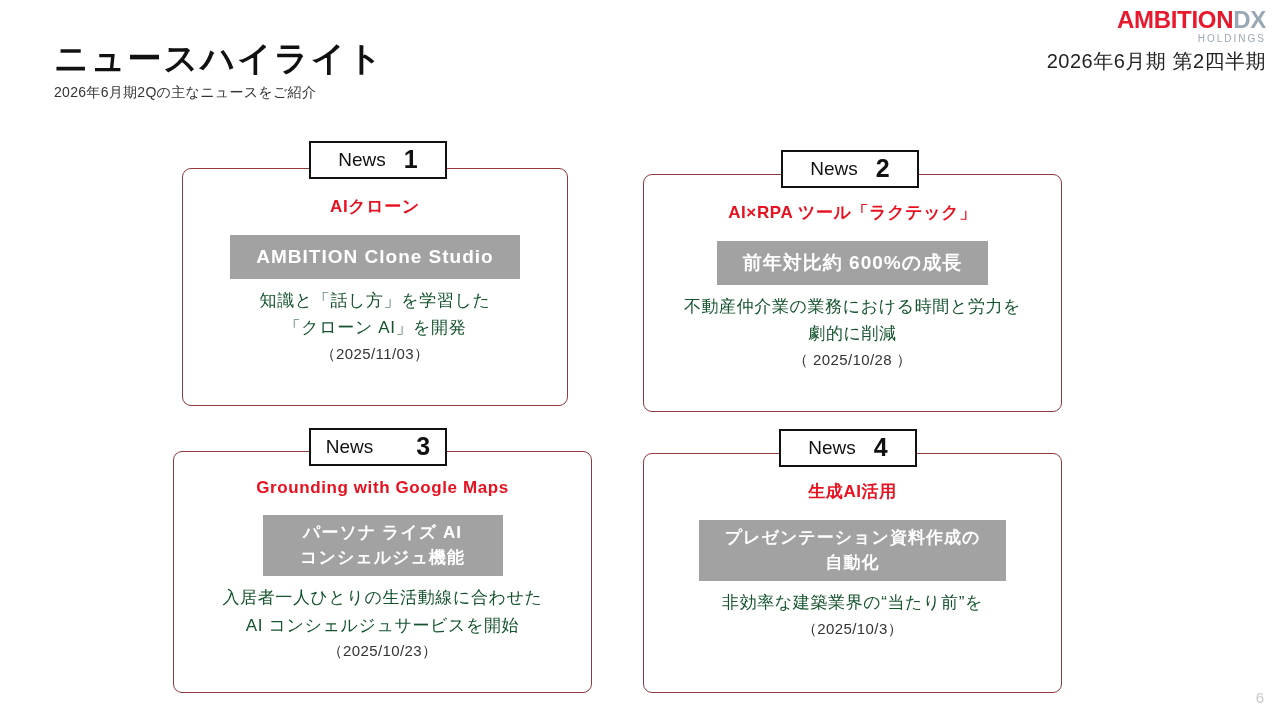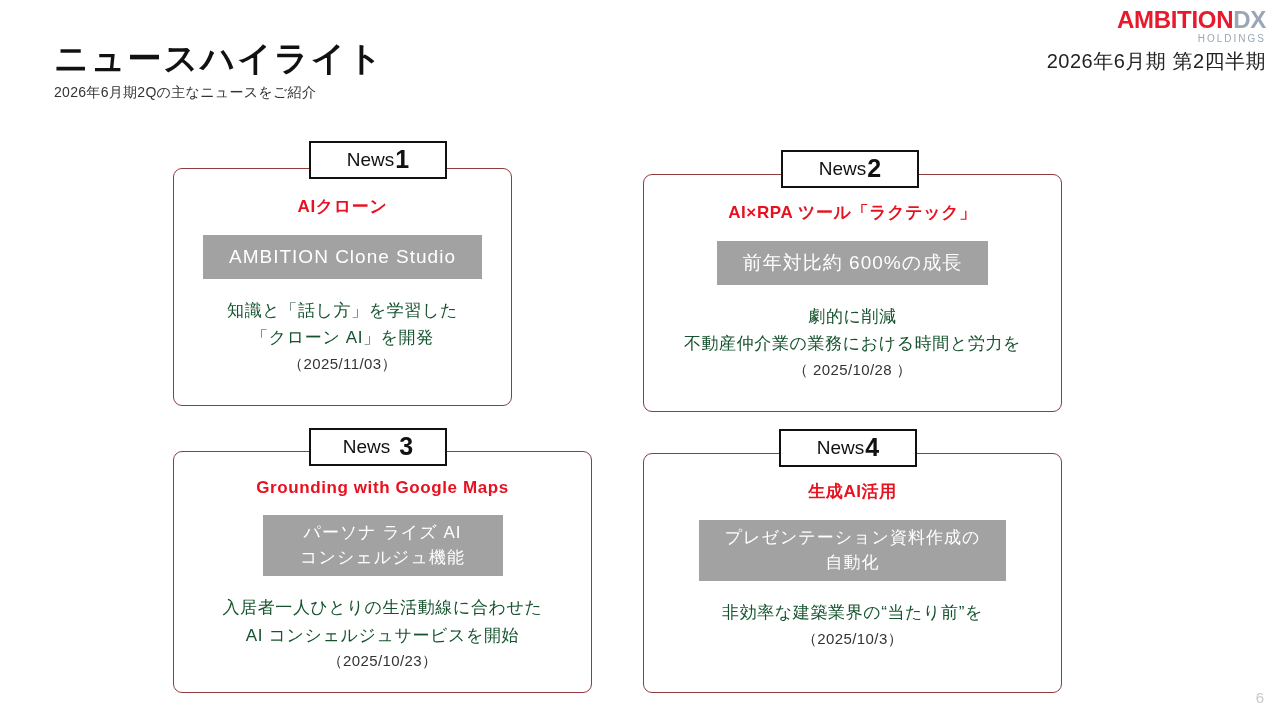--- a/index.html
+++ b/index.html
@@ -80,36 +80,36 @@
     white-space: nowrap;
   }
 
   
   .card {
     position: absolute;
     border: 1.4px solid #8e3b3e;
     border-radius: 9px;
     background: #fff;
   }
-  .card-1 { left: 173px; top: 168px;  width: 339px; height: 238px; }
+  .card-1 { left: 182px; top: 168px;  width: 386px; height: 238px; }
   .card-2 { left: 643px; top: 174px;  width: 419px; height: 238px; }
   .card-3 { left: 173px; top: 451px;  width: 419px; height: 242px; }
   .card-4 { left: 643px; top: 453px;  width: 419px; height: 240px; }
 
   
   .news-badge {
     position: absolute;
     background: #ffffff;
     border: 2.5px solid #111;
     height: 38px;
     min-width: 138px;
     display: flex;
     align-items: center;
     justify-content: center;
-    gap: 1px;
+    gap: 18px;
     z-index: 5;
     padding: 0 14px;
   }
   .badge-1 { left: 309px; top: 141px; }
   .badge-2 { left: 781px; top: 150px; }
   .badge-3 { left: 309px; top: 428px; }
   .badge-4 { left: 779px; top: 429px; }
 
   .badge-word {
     font-size: 19px;
@@ -146,26 +146,26 @@
     letter-spacing: 0.6px;
     text-align: center;
     margin-bottom: 17px;
     white-space: nowrap;
   }
 
   .gray-band {
     background: #a2a2a2;
     color: #ffffff;
     font-size: 19px;
-    font-weight: 400;
+    font-weight: 700;
     letter-spacing: 1px;
     text-align: center;
     padding: 8px 26px;
     line-height: 1.45;
-    margin-bottom: 18px;
+    margin-bottom: 8px;
     min-width: 240px;
   }
   .gray-band.two-line {
     padding: 6px 26px;
     font-size: 17px;
   }
 
   .card-body {
     text-align: center;
     font-size: 17px;
@@ -225,22 +225,22 @@
     <span class="badge-num">1</span>
   </div>
 
   <div class="card card-2">
     <div class="card-inner">
       <div class="card-headline">AI×RPA ツール「ラクテック」</div>
       <div class="gray-band">
         <div>前年対比約 600%の成長</div>
       </div>
       <div class="card-body">
+        <div>不動産仲介業の業務における時間と労力を</div>
         <div>劇的に削減</div>
-        <div>不動産仲介業の業務における時間と労力を</div>
       </div>
       <div class="card-date">（ 2025/10/28 ）</div>
     </div>
   </div>
   <div class="news-badge badge-2">
     <span class="badge-word">News</span>
     <span class="badge-num">2</span>
   </div>
 
   <div class="card card-3">

